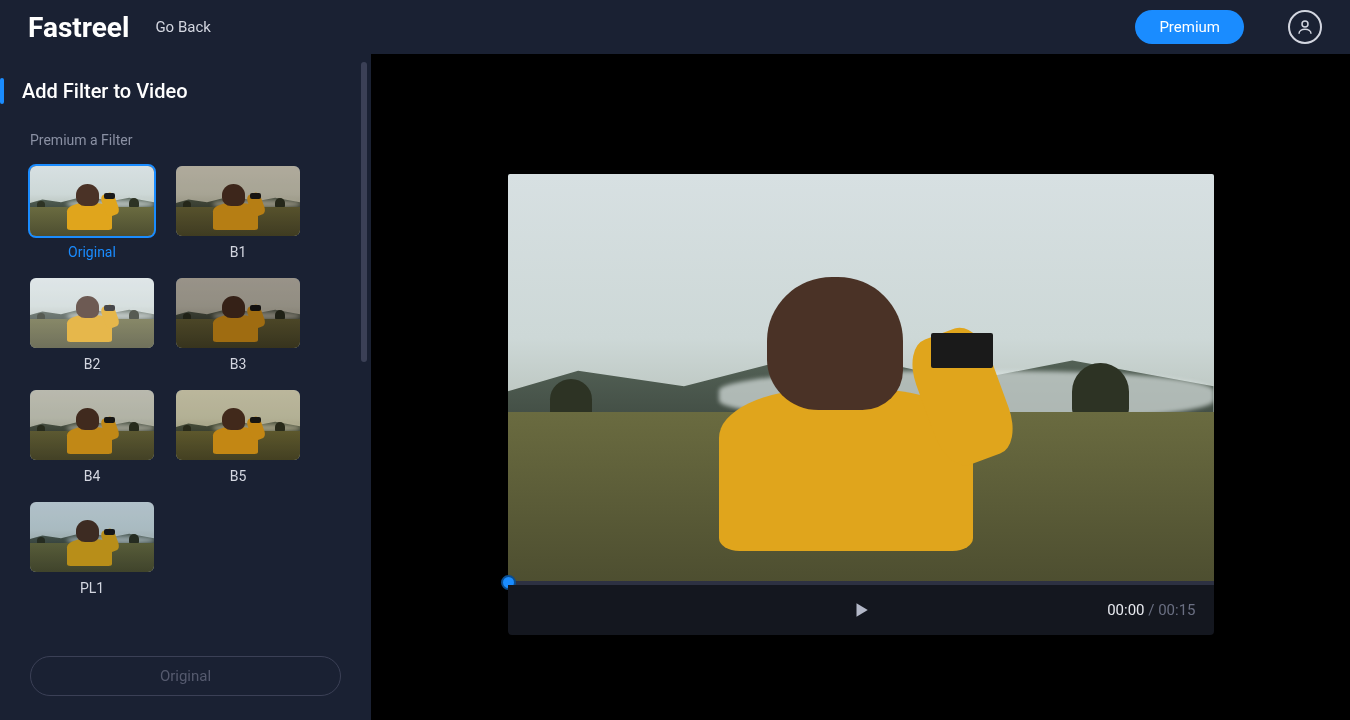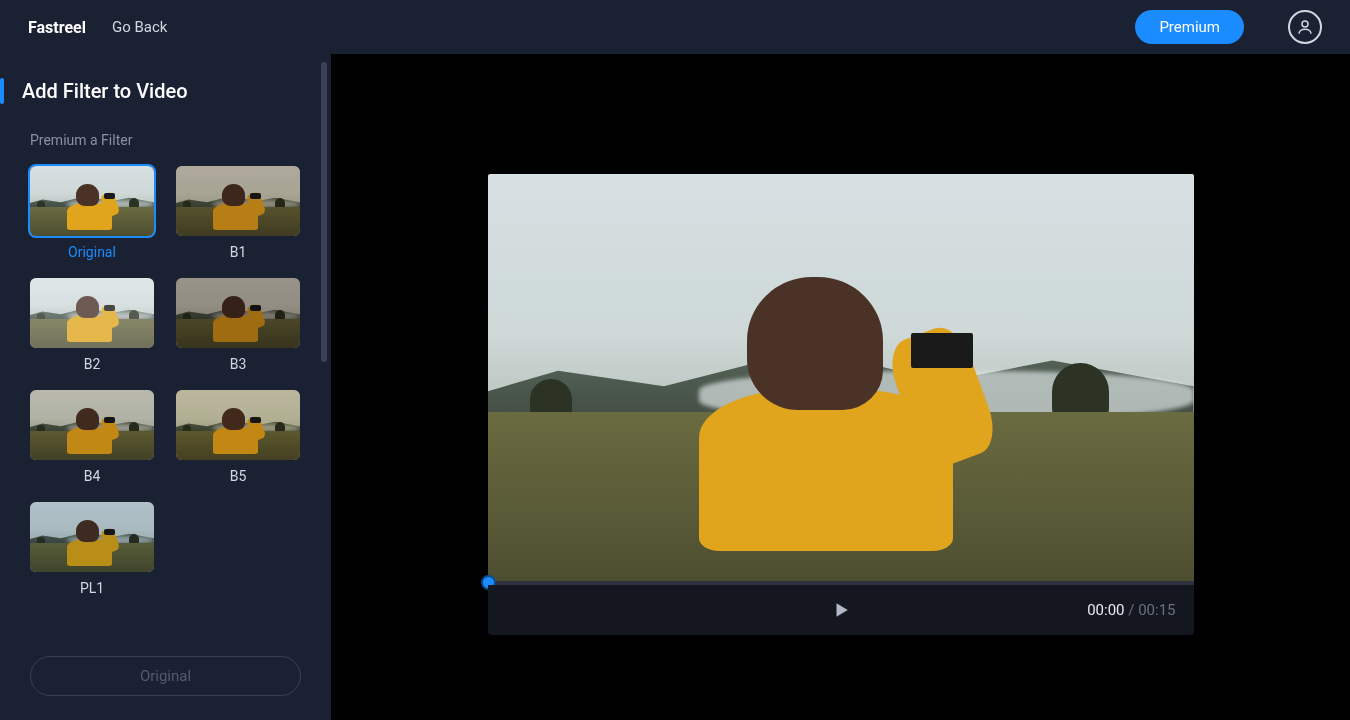--- a/index.html
+++ b/index.html
@@ -7,29 +7,29 @@
     --panel:#24283b;
     --accent:#1a8cff;
     --muted:#8a90a3;
     --text:#e8eaf0;
     --black:#000000;
   }
   *{box-sizing:border-box;margin:0;padding:0;font-family:-apple-system,Segoe UI,Roboto,Helvetica,Arial,sans-serif;}
   html,body{width:1350px;height:720px;overflow:hidden;background:var(--black);}
   
   .header{height:54px;background:var(--bg);display:flex;align-items:center;padding:0 28px;gap:26px;}
-  .logo{font-weight:700;font-size:16px;color:#fff;}
+  .logo{font-weight:700;font-size:28px;color:#fff;}
   .goback{color:#d3d6e0;font-size:15px;cursor:pointer;}
   .spacer{flex:1;}
   .premium-btn{background:var(--accent);color:#fff;border:none;border-radius:18px;padding:8px 24px;font-size:15px;font-weight:400;cursor:pointer;}
   .avatar{width:34px;height:34px;border:2px solid #d3d6e0;border-radius:50%;display:flex;align-items:center;justify-content:center;margin-left:18px;cursor:pointer;}
   .avatar svg{width:18px;height:18px;stroke:#d3d6e0;fill:none;stroke-width:2;}
   
   .body{display:flex;height:calc(720px - 54px);}
-  .sidebar{width:331px;background:var(--bg);position:relative;display:flex;flex-direction:column;}
+  .sidebar{width:371px;background:var(--bg);position:relative;display:flex;flex-direction:column;}
   .sidebar-scroll{flex:1;overflow-y:hidden;padding:24px 22px 0 30px;}
   .title-row{display:flex;align-items:center;gap:18px;margin-bottom:28px;}
   .title-bar{width:4px;height:26px;background:var(--accent);border-radius:2px;margin-left:-30px;}
   .title{font-size:20px;color:#fff;font-weight:500;}
   .subtitle{font-size:14px;color:var(--muted);margin-bottom:18px;}
   .filter-grid{display:grid;grid-template-columns:repeat(2,124px);gap:18px 22px;}
   .filter-item{cursor:pointer;}
   .thumb{width:124px;height:70px;border-radius:6px;overflow:hidden;position:relative;}
   .thumb.selected{outline:2px solid var(--accent);outline-offset:0;}
   .filter-label{text-align:center;font-size:14px;margin-top:8px;color:#d3d6e0;}

